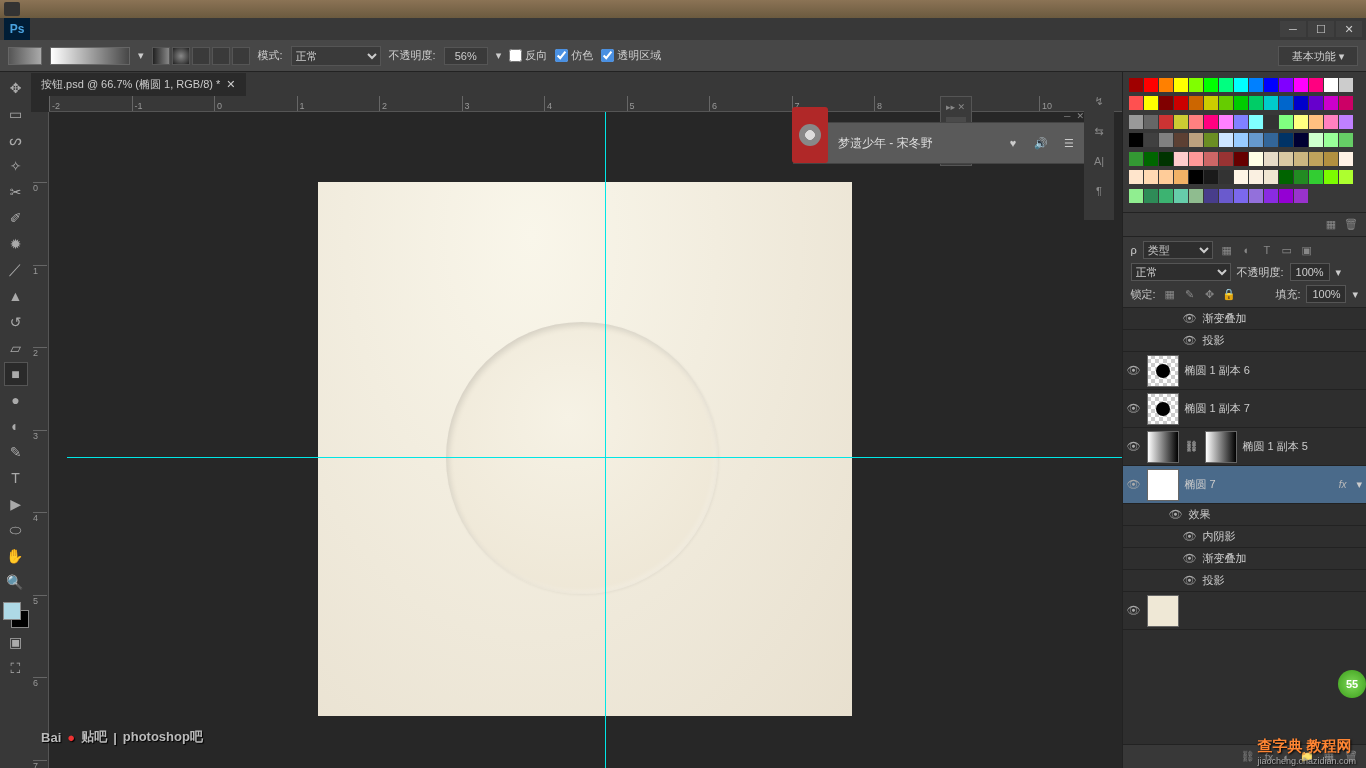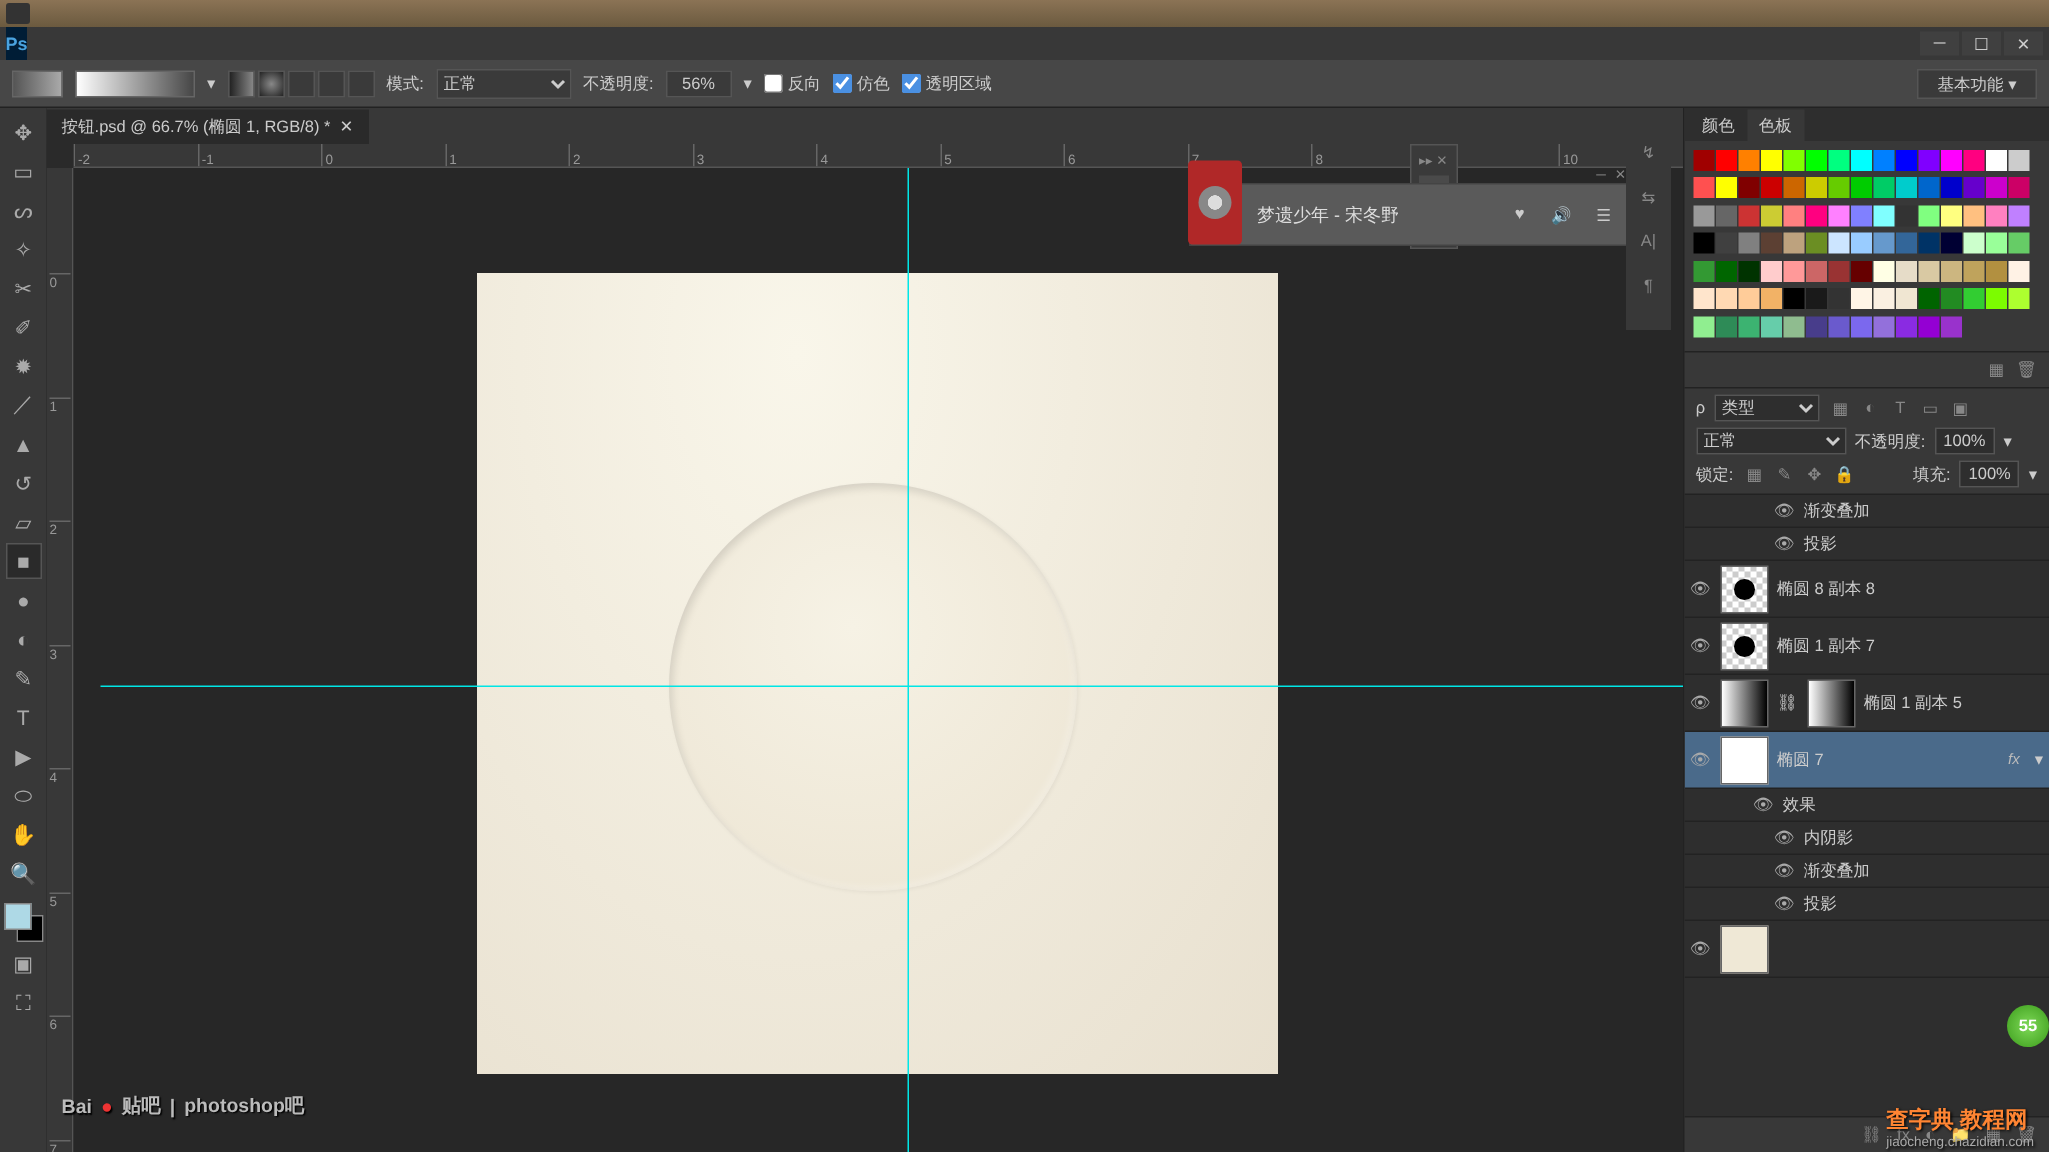--- a/index.html
+++ b/index.html
@@ -4,21 +4,21 @@
 <style>
 * { margin: 0; padding: 0; box-sizing: border-box; font-family: "Microsoft YaHei", Arial, sans-serif; }
 body { background: #2a2a2a; color: #ccc; width: 1366px; height: 768px; overflow: hidden; font-size: 11px; position: relative; }
 
 
 .taskbar { height: 18px; background: linear-gradient(#8b7355, #6b5a3f); display: flex; align-items: center; padding: 0 4px; gap: 6px; }
 .taskbar-icon { width: 16px; height: 14px; background: #333; border-radius: 2px; }
 
 
 .menubar { height: 22px; background: #383838; display: flex; align-items: center; padding: 0 4px; }
-.ps-logo { width: 14px; height: 22px; background: #001d36; color: #4aa3df; font-weight: bold; font-size: 12px; display: flex; align-items: center; justify-content: center; margin-right: 8px; }
+.ps-logo { width: 26px; height: 22px; background: #001d36; color: #4aa3df; font-weight: bold; font-size: 12px; display: flex; align-items: center; justify-content: center; margin-right: 8px; }
 .menu-item { padding: 3px 8px; cursor: pointer; font-size: 12px; }
 .window-controls { margin-left: auto; display: flex; gap: 2px; }
 .window-controls span { width: 26px; height: 16px; display: inline-flex; align-items: center; justify-content: center; background: #404040; cursor: pointer; }
 
 
 .options-bar { height: 32px; background: #474747; display: flex; align-items: center; padding: 0 8px; gap: 8px; border-bottom: 1px solid #222; }
 .opt-swatch { width: 34px; height: 18px; border: 1px solid #666; }
 .opt-gradient { width: 80px; height: 18px; background: linear-gradient(90deg, #fff, transparent); border: 1px solid #666; }
 .opt-btn { width: 18px; height: 18px; background: #3a3a3a; border: 1px solid #555; }
 .opt-select { width: 90px; height: 20px; background: #3a3a3a; border: 1px solid #555; color: #ccc; font-size: 11px; }
@@ -263,24 +263,20 @@
   <div class="panel-iconbar">
     <div>↯</div>
     <div>⇆</div>
     <div>A|</div>
     <div>¶</div>
   </div>
 
   <div class="panels">
 
     <div class="swatches-panel">
-      <div class="panel-tabs" id="swatch-tabs">
-          <div class="panel-tab">颜色</div>
-          <div class="panel-tab active">色板</div>
-        </div>
       <div class="swatch-grid" id="swatch-grid">
           <div class="swatch" style="background: rgb(160, 0, 0);"></div>
           <div class="swatch" style="background: rgb(255, 0, 0);"></div>
           <div class="swatch" style="background: rgb(255, 128, 0);"></div>
           <div class="swatch" style="background: rgb(255, 255, 0);"></div>
           <div class="swatch" style="background: rgb(128, 255, 0);"></div>
           <div class="swatch" style="background: rgb(0, 255, 0);"></div>
           <div class="swatch" style="background: rgb(0, 255, 128);"></div>
           <div class="swatch" style="background: rgb(0, 255, 255);"></div>
           <div class="swatch" style="background: rgb(0, 128, 255);"></div>
@@ -421,21 +417,21 @@
             <span class="eye">👁</span>
             <span class="layer-name">渐变叠加</span>
           </div>
           <div class="layer sub" style="padding-left: 60px;">
             <span class="eye">👁</span>
             <span class="layer-name">投影</span>
           </div>
           <div class="layer">
             <span class="eye">👁</span>
             <div class="thumb alpha circle-thumb"></div>
-            <span class="layer-name">椭圆 8 副本 8</span>
+            <span class="layer-name">椭圆 1 副本 6</span>
           </div>
           <div class="layer">
             <span class="eye">👁</span>
             <div class="thumb alpha circle-thumb"></div>
             <span class="layer-name">椭圆 1 副本 7</span>
           </div>
           <div class="layer">
             <span class="eye">👁</span>
             <div class="thumb mask"></div>
             <span>⛓</span>

